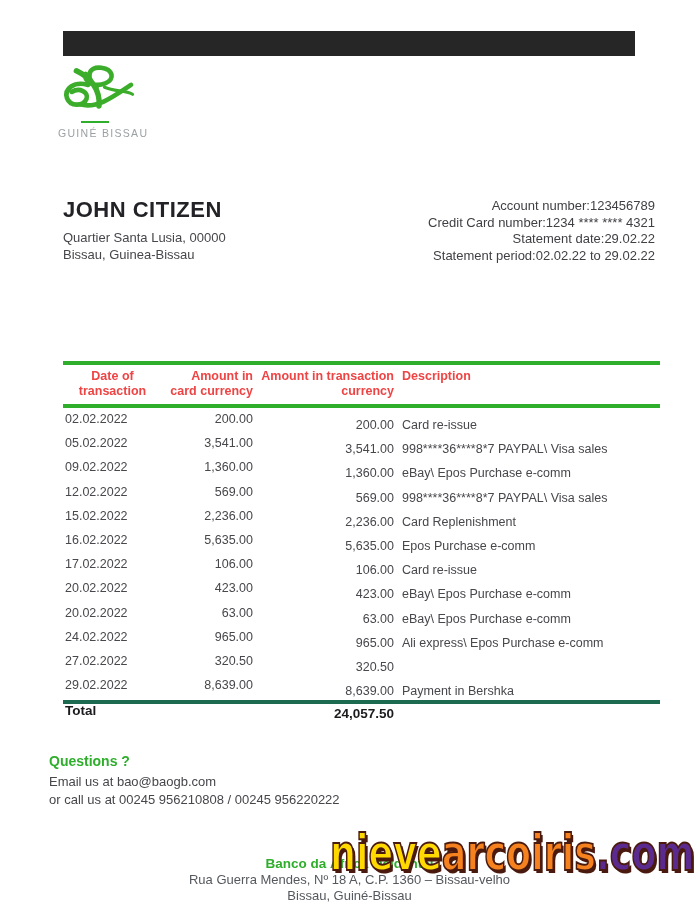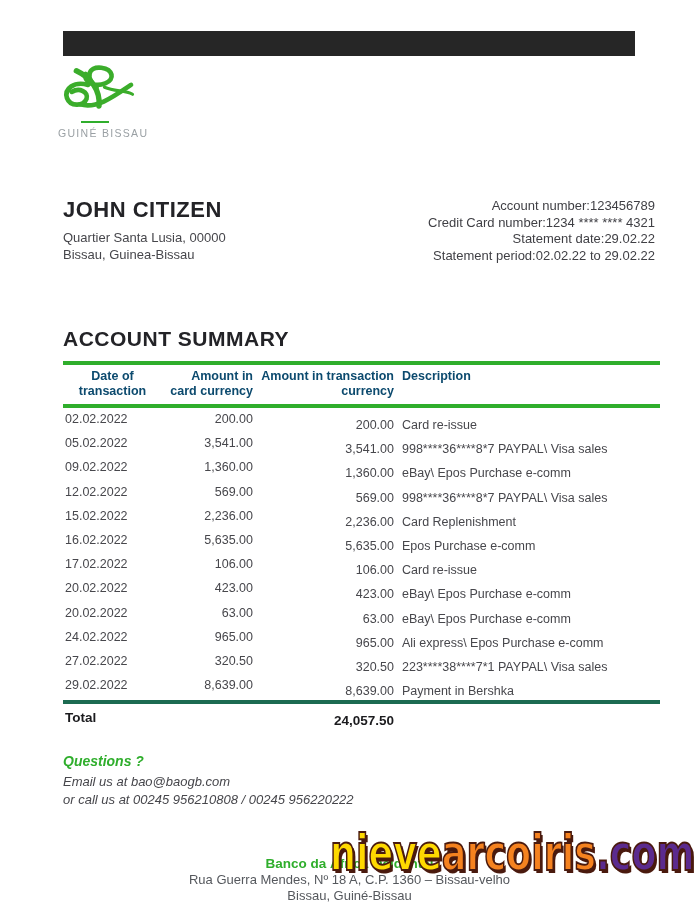--- a/index.html
+++ b/index.html
@@ -26,35 +26,35 @@
   .stmt-title { font-size:22px; font-weight:700; color:#232327; letter-spacing:.5px; line-height:26px; text-align:right; white-space:nowrap; margin-bottom:3px; }
   .stmt-row { display:flex; justify-content:flex-end; font-size:13px; line-height:16.5px; color:#3f3f44; }
   .stmt-row .val { text-align:right; white-space:nowrap; }
 
   .summary-title { position:absolute; left:63px; top:327px; font-size:21px; font-weight:700; color:#232327; letter-spacing:.5px; }
 
   
   .table { position:absolute; left:63px; top:361px; width:597px; }
   .t-grid { display:grid; grid-template-columns:97px 93px 141px 1fr; }
   .t-head { border-top:4px solid var(--accent,#2FAE2C); border-bottom:4px solid var(--accent,#2FAE2C); padding:4px 0 5px; }
-  .th { font-size:12.5px; font-weight:700; color:#0c4a6e; text-align:center; line-height:15px; }
+  .th { font-size:12.5px; font-weight:700; color:#ef4444; text-align:center; line-height:15px; }
   .th.c4 { text-align:left; padding-left:8px; }
   .t-body { border-bottom:4px solid var(--teal,#1C6B51); padding-bottom:2px; }
   .t-row { height:24.2px; padding-top:4px; }
   .cell { font-size:12.5px; color:#47474c; line-height:14px; white-space:nowrap; }
   .c1 { padding-left:2px; }
   .c2 { text-align:right; }
   .c3 { text-align:right; position:relative; top:6px; }
   .c4 { padding-left:8px; position:relative; top:6px; }
-  .t-total { padding-top:7px; }
+  .t-total { }
   .t-total .lab { font-weight:700; color:#1b1b1e; font-size:13.5px; padding-left:2px; }
   .t-total .val { font-weight:700; color:#1b1b1e; font-size:13.5px; text-align:right; position:relative; top:3px; }
 
   
-  .questions { position:absolute; left:63px; top:752px; font-size:13px; line-height:18px; color:#46464b;font-style:italic; }
+  .questions { position:absolute; left:49px; top:752px; font-size:13px; line-height:18px; color:#46464b; }
   .q-title { color:var(--accent,#2FAE2C); font-weight:700; font-size:14px; margin-bottom:3px; }
 
   
   .footer { position:absolute; left:0; top:856px; width:699px; text-align:center; font-size:13px; line-height:16px; color:#55585d; }
   .f-bank { color:var(--accent,#2FAE2C); font-weight:700; font-size:13.5px; }
 
   
   .watermark { position:absolute; left:330px; top:828px; z-index:5; font-family:"DejaVu Sans", sans-serif;
     font-weight:bold; font-size:50px; line-height:1; white-space:nowrap;
     transform:scaleX(0.73); transform-origin:left top;
@@ -104,21 +104,20 @@
         <span class="lab">Statement date:</span>
         <span class="val">29.02.22</span>
       </div>
       <div class="stmt-row">
         <span class="lab">Statement period:</span>
         <span class="val">02.02.22 to 29.02.22</span>
       </div>
     </div>
   </div>
 
-  <div class="summary-title">ACCOUNT SUMMARY</div>
 
   <div class="table">
     <div class="t-head t-grid">
       <div class="th c1">
         <div>Date of</div>
         <div>transaction</div>
       </div>
       <div class="th c2">
         <div>Amount in</div>
         <div>card currency</div>
@@ -189,21 +188,20 @@
         <div class="t-row t-grid">
           <div class="cell c1">24.02.2022</div>
           <div class="cell c2">965.00</div>
           <div class="cell c3">965.00</div>
           <div class="cell c4">Ali express\ Epos Purchase e-comm</div>
         </div>
         <div class="t-row t-grid">
           <div class="cell c1">27.02.2022</div>
           <div class="cell c2">320.50</div>
           <div class="cell c3">320.50</div>
-          <div class="cell c4">223****38****7*1 PAYPAL\ Visa sales</div>
         </div>
         <div class="t-row t-grid">
           <div class="cell c1">29.02.2022</div>
           <div class="cell c2">8,639.00</div>
           <div class="cell c3">8,639.00</div>
           <div class="cell c4">Payment in Bershka</div>
         </div>
       </div>
     <div class="t-total t-grid">
       <div class="cell lab">Total</div>

